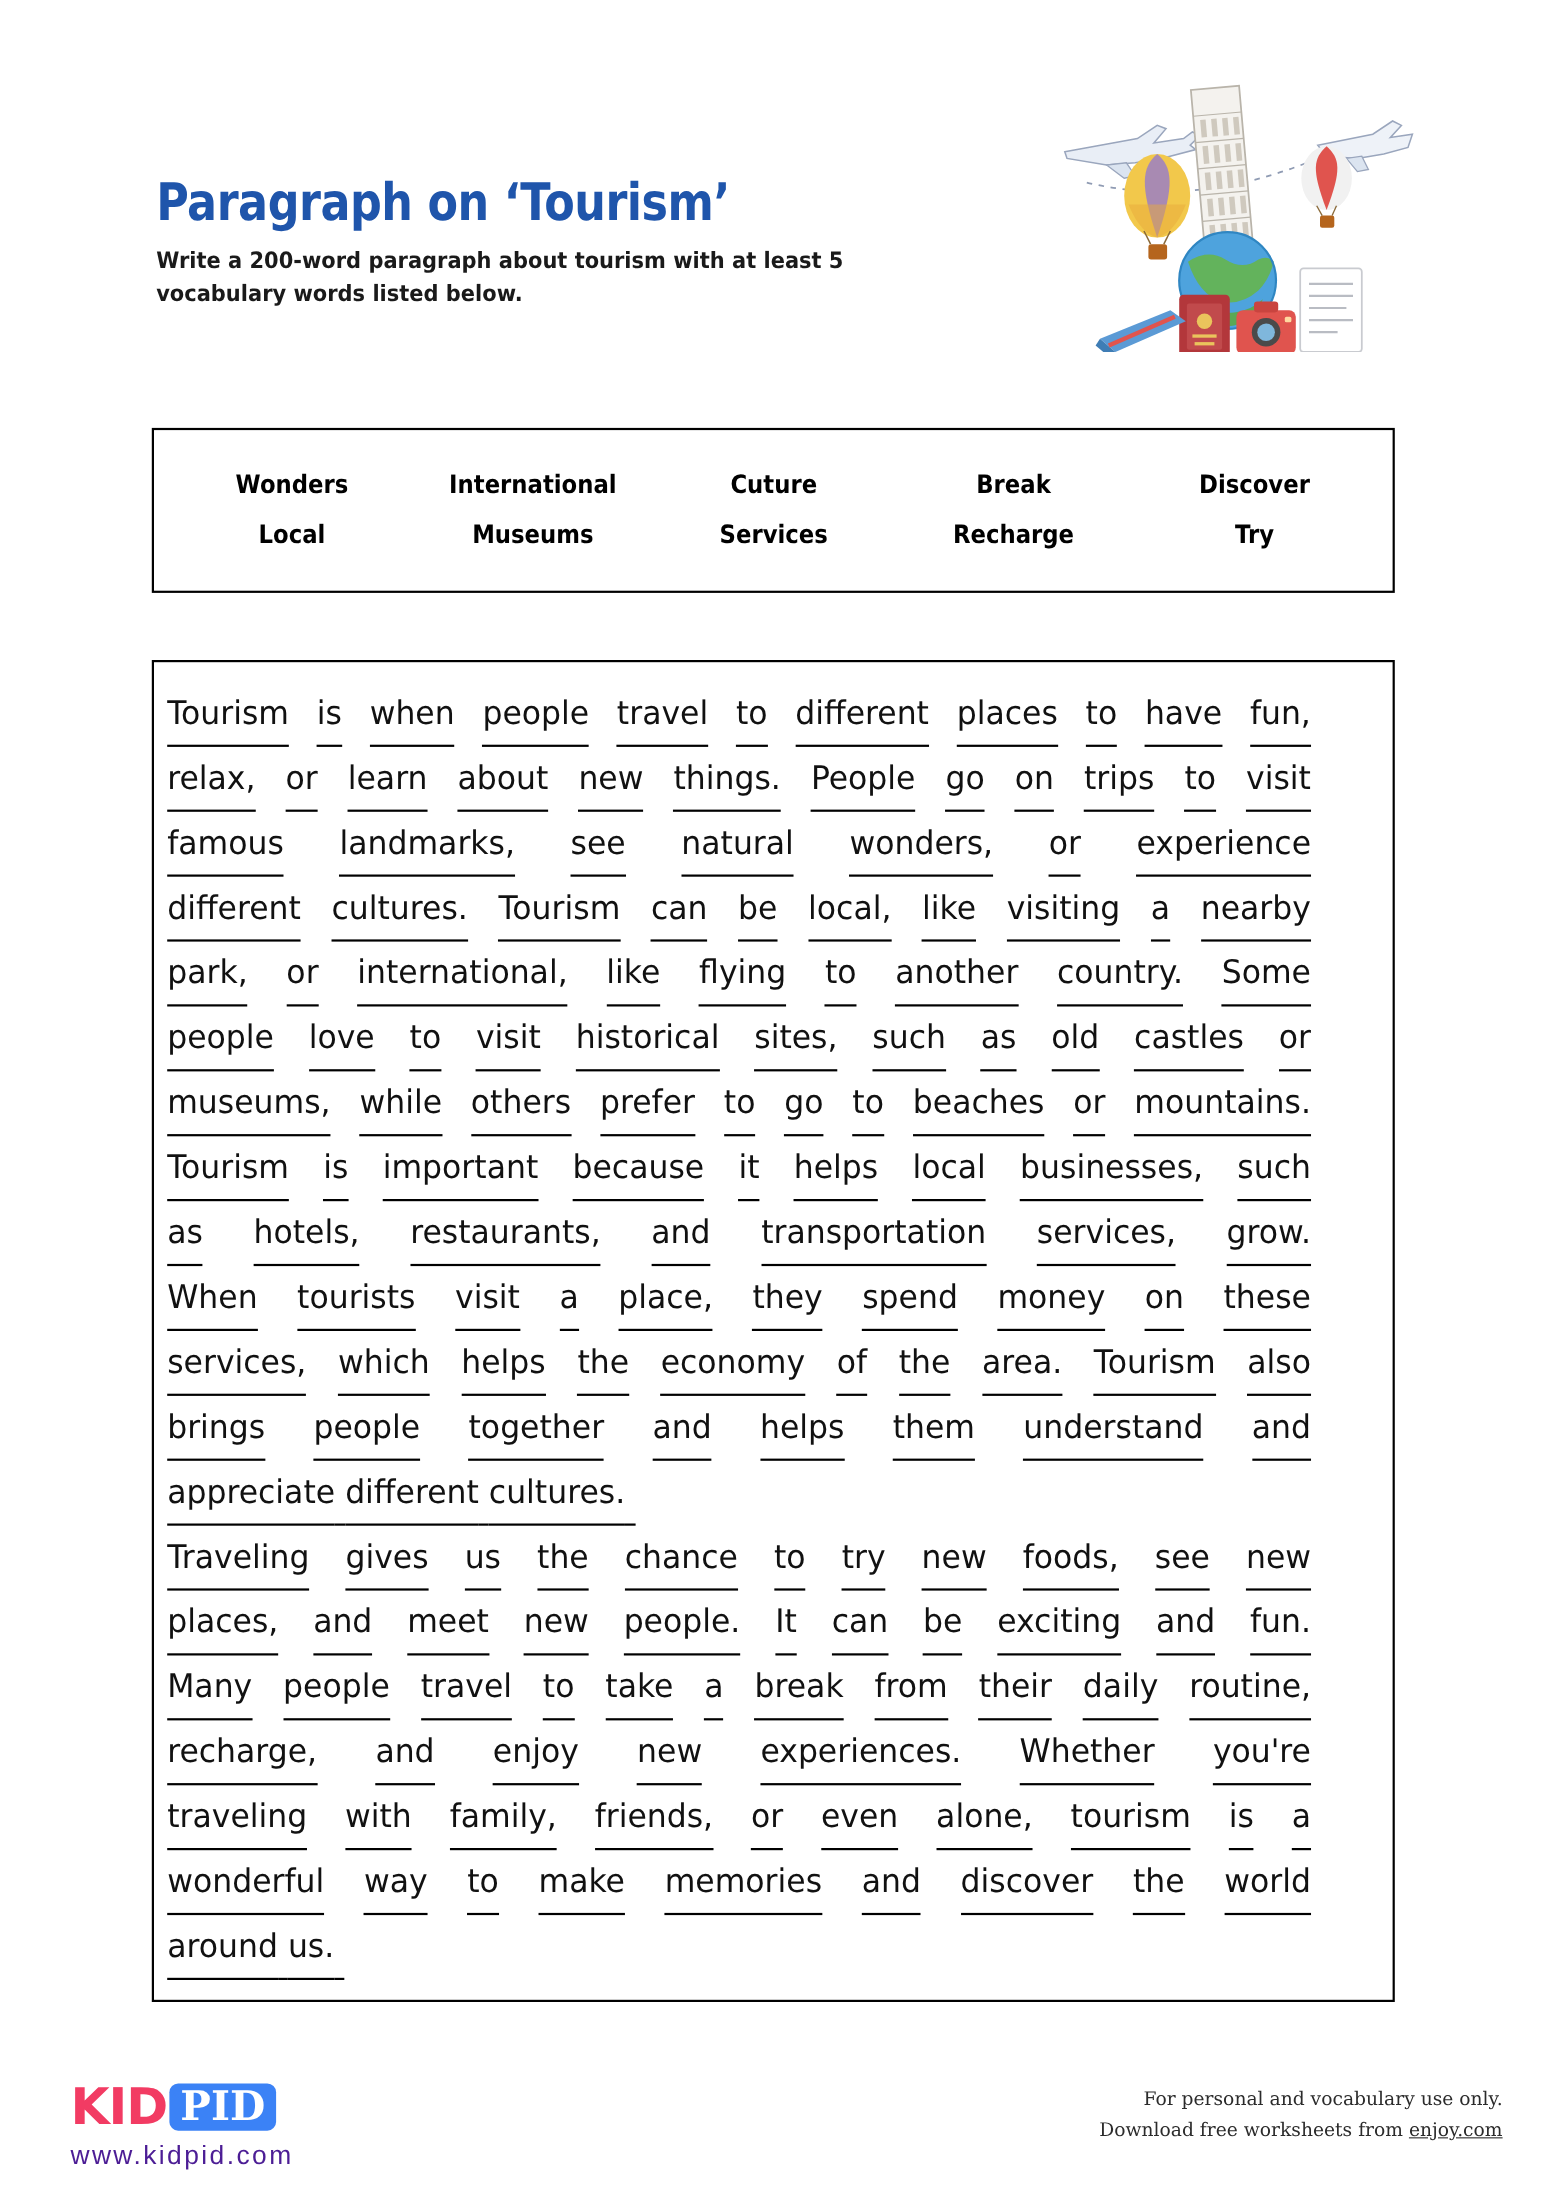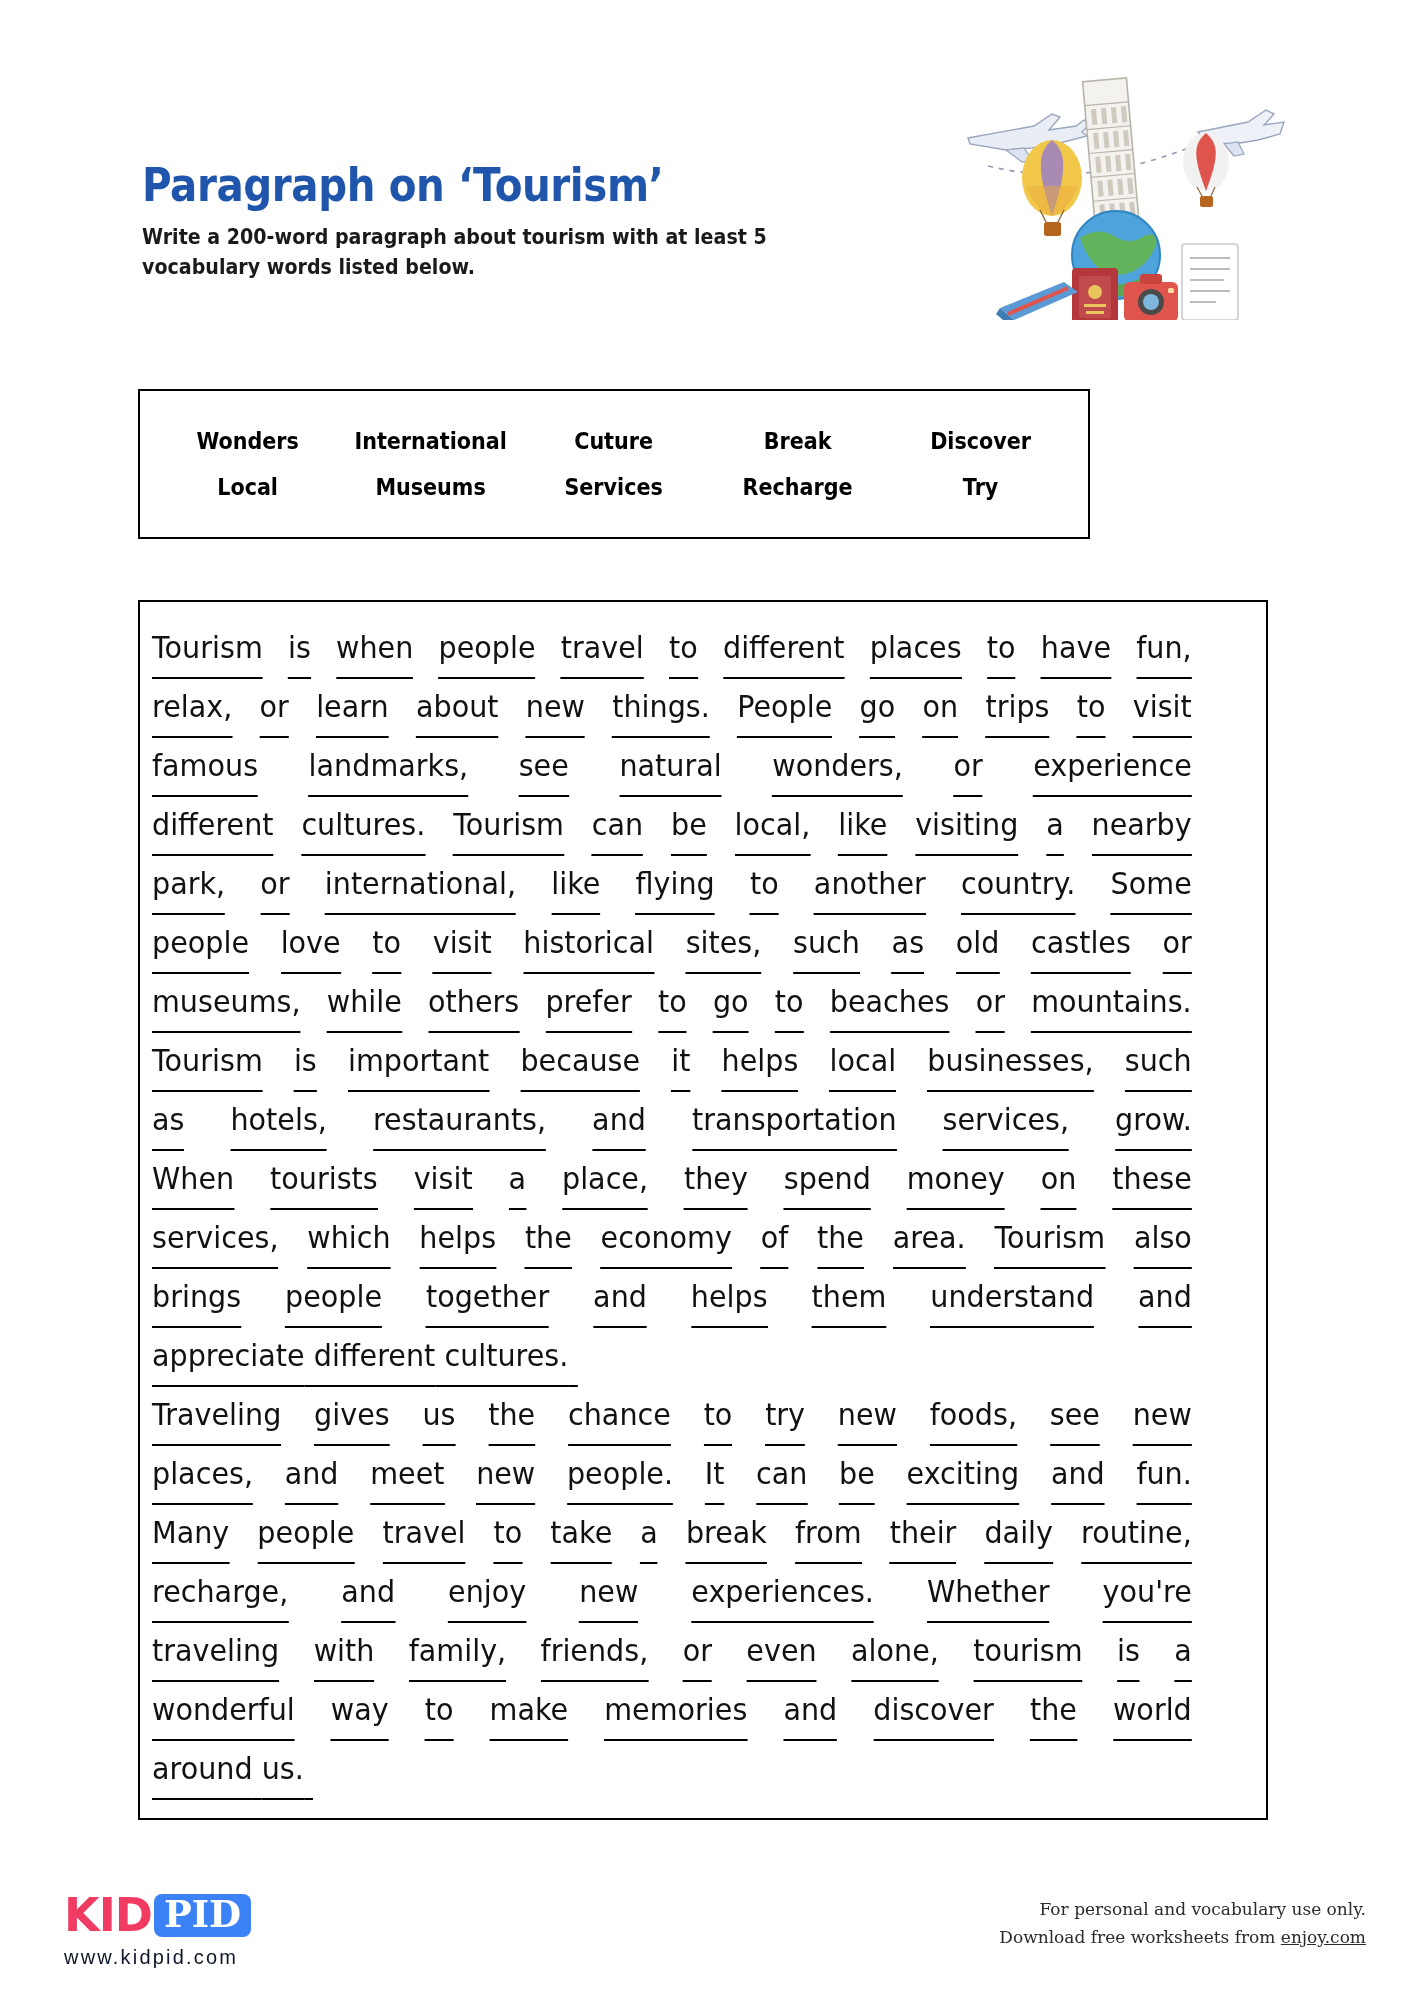--- a/index.html
+++ b/index.html
@@ -61,21 +61,21 @@
     top: 70px;
     width: 340px;
     height: 250px;
   }
 
   
   .vocab-box {
     position: absolute;
     left: 138px;
     top: 389px;
-    width: 952px;
+    width: 1130px;
     height: 150px;
     border: 2.5px solid #000000;
     box-sizing: border-box;
     display: flex;
     flex-direction: column;
     justify-content: center;
   }
   .vocab-row {
     display: flex;
     width: 100%;
@@ -165,23 +165,23 @@
     font-family: "DejaVu Serif", serif;
     font-size: 37px;
     font-weight: 700;
     color: #ffffff;
     letter-spacing: 0px;
     line-height: 1;
   }
   .logo-url {
     margin-top: 8px;
     font-family: "Liberation Sans", sans-serif;
-    font-size: 20px;
+    font-size: 24px;
     letter-spacing: 2.2px;
-    color: #0f172a;
+    color: #4c1d95;
   }
   .footer-right {
     position: absolute;
     right: 48px;
     top: 1895px;
     text-align: right;
     font-family: "DejaVu Serif", serif;
     font-size: 17px;
     color: #2b2b2b;
     line-height: 1.65;

